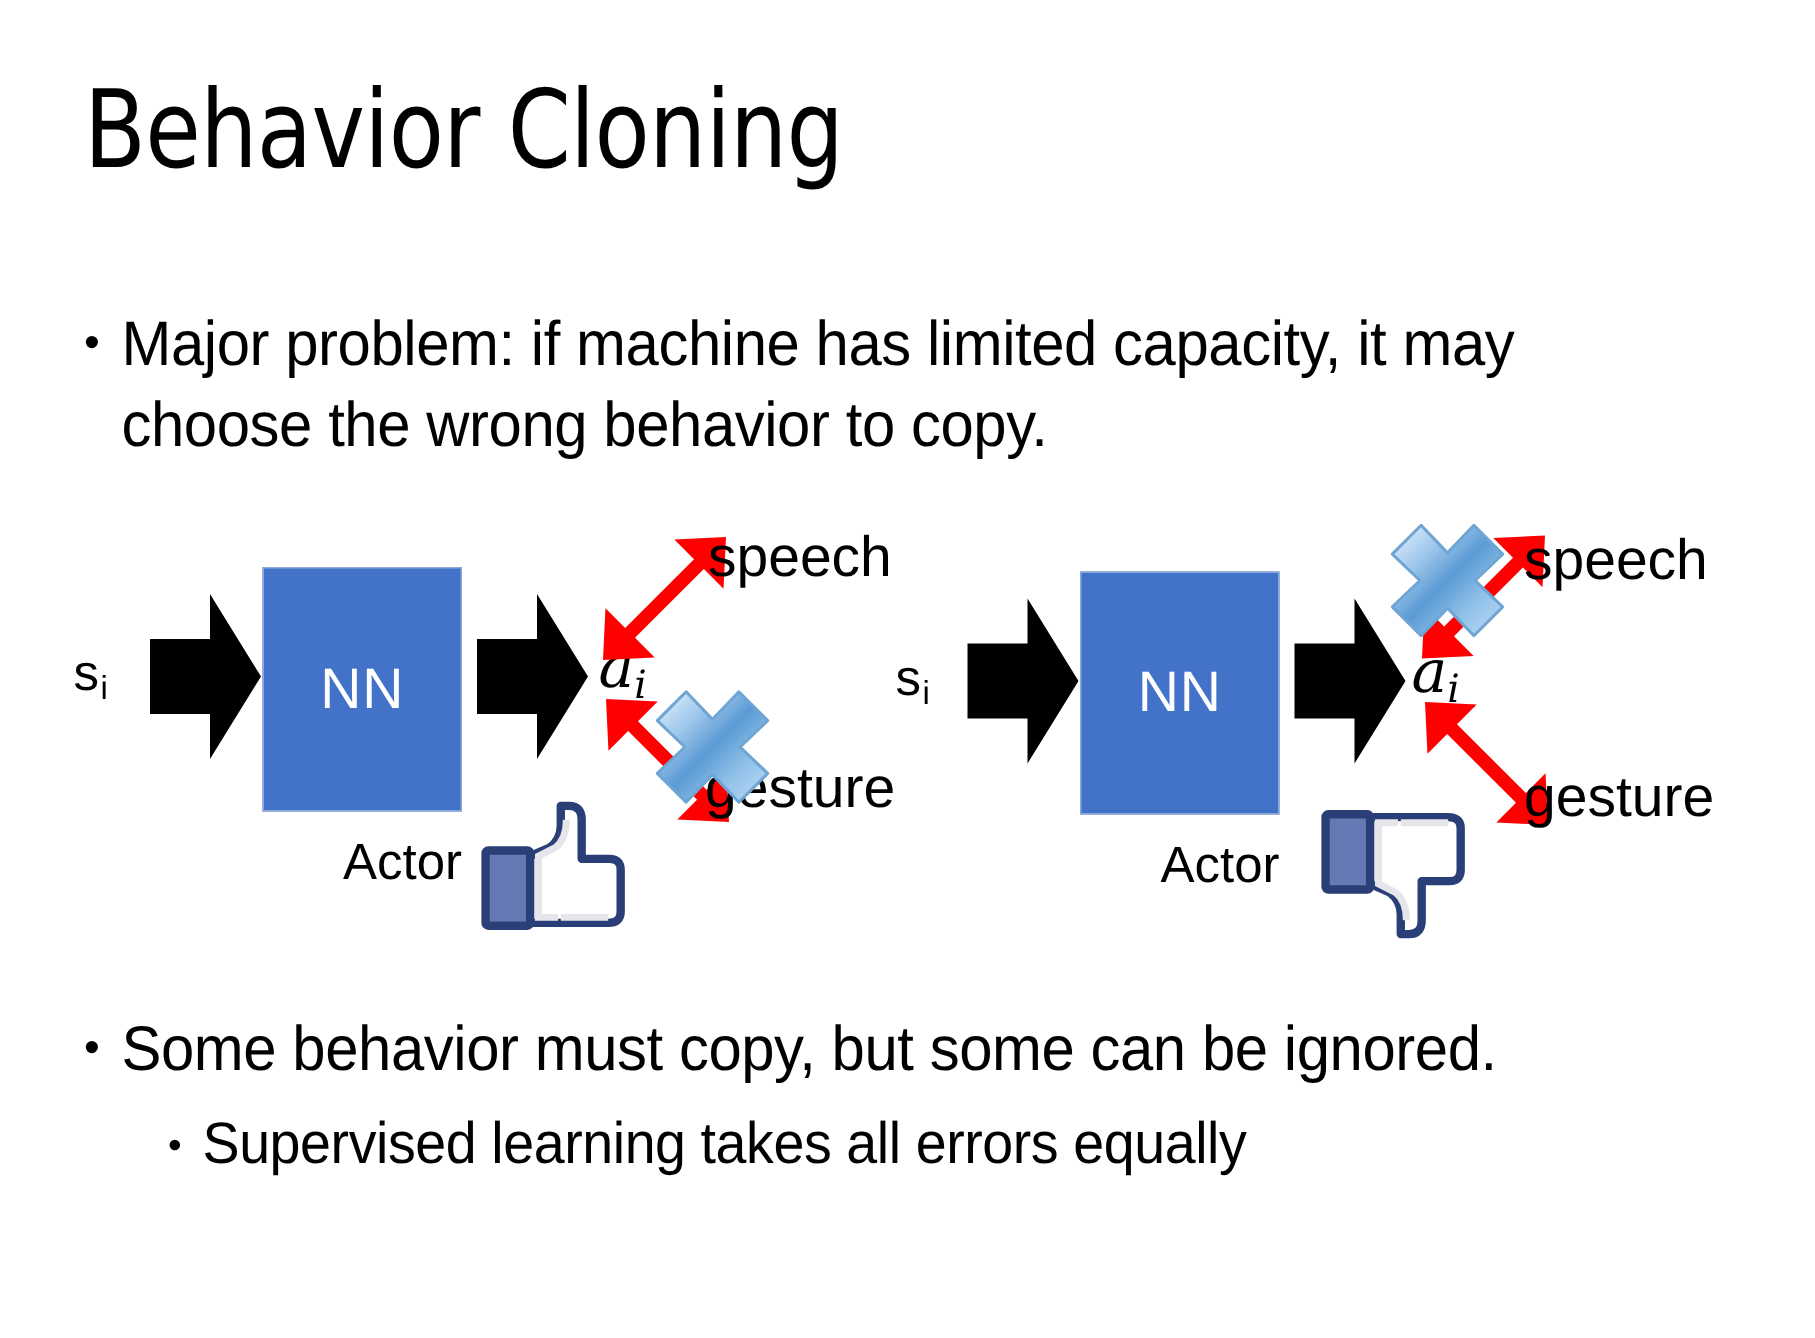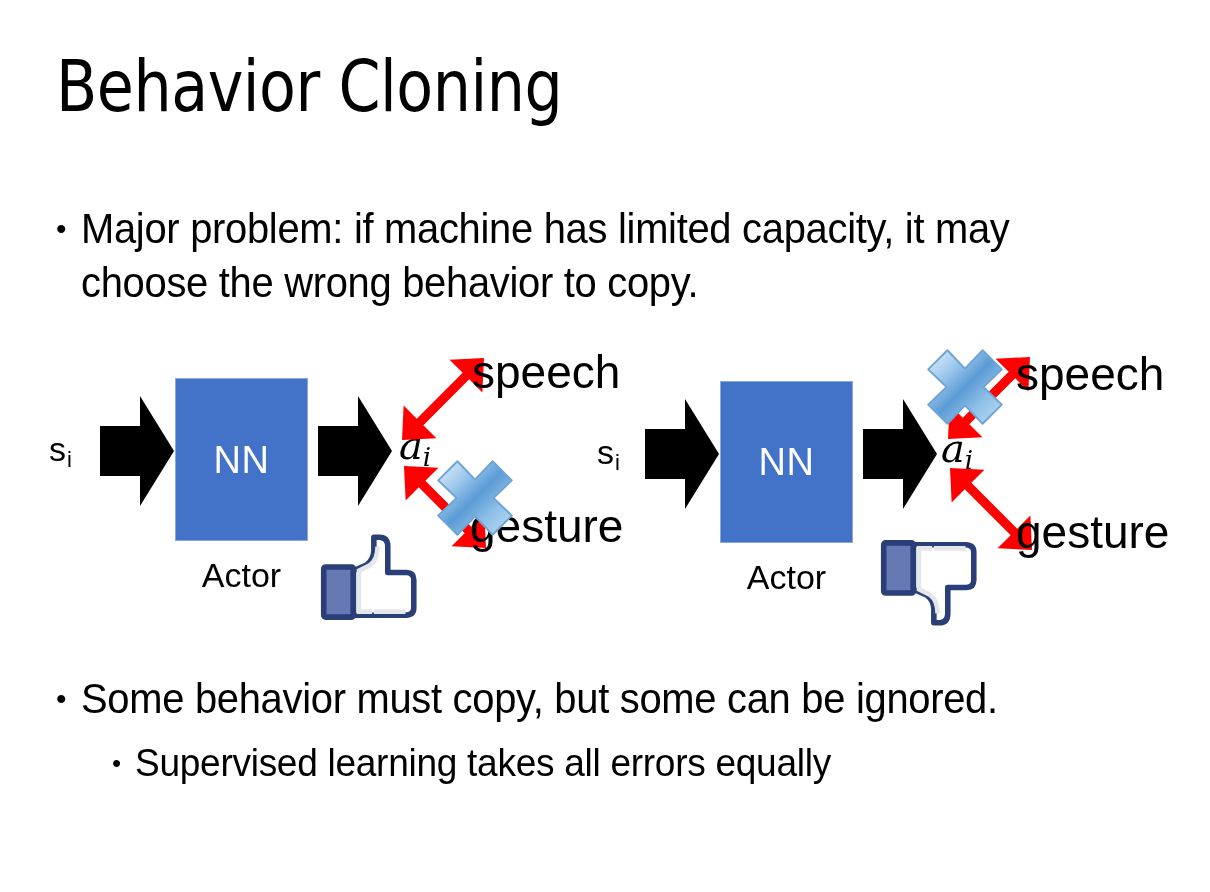--- a/index.html
+++ b/index.html
@@ -87,21 +87,21 @@
   .nn-box-label {
     color: #ffffff;
     font-size: 38px;
     line-height: 38px;
     letter-spacing: 0.5px;
   }
   .actor-label {
     position: absolute;
     font-size: 34px;
     line-height: 38px;
-    text-align: center;
+    text-align: right;
     white-space: nowrap;
   }
   .state-label {
     position: absolute;
     font-size: 34px;
     line-height: 34px;
     white-space: nowrap;
     margin-left: 11px;
   }
   .state-label sub {
@@ -122,21 +122,21 @@
   }
   .action-label sub {
     font-size: 26px;
     vertical-align: baseline;
     position: relative;
     top: 7px;
     left: 0px;
   }
   .io-label {
     position: absolute;
-    font-size: 46px;
+    font-size: 38px;
     line-height: 40px;
     white-space: nowrap;
   }
 
   .block-arrow, .red-arrow, .blue-x, .thumb-icon {
     position: absolute;
   }
   .block-arrow svg, .red-arrow svg, .blue-x svg, .thumb-icon svg {
     display: block;
     overflow: visible;

